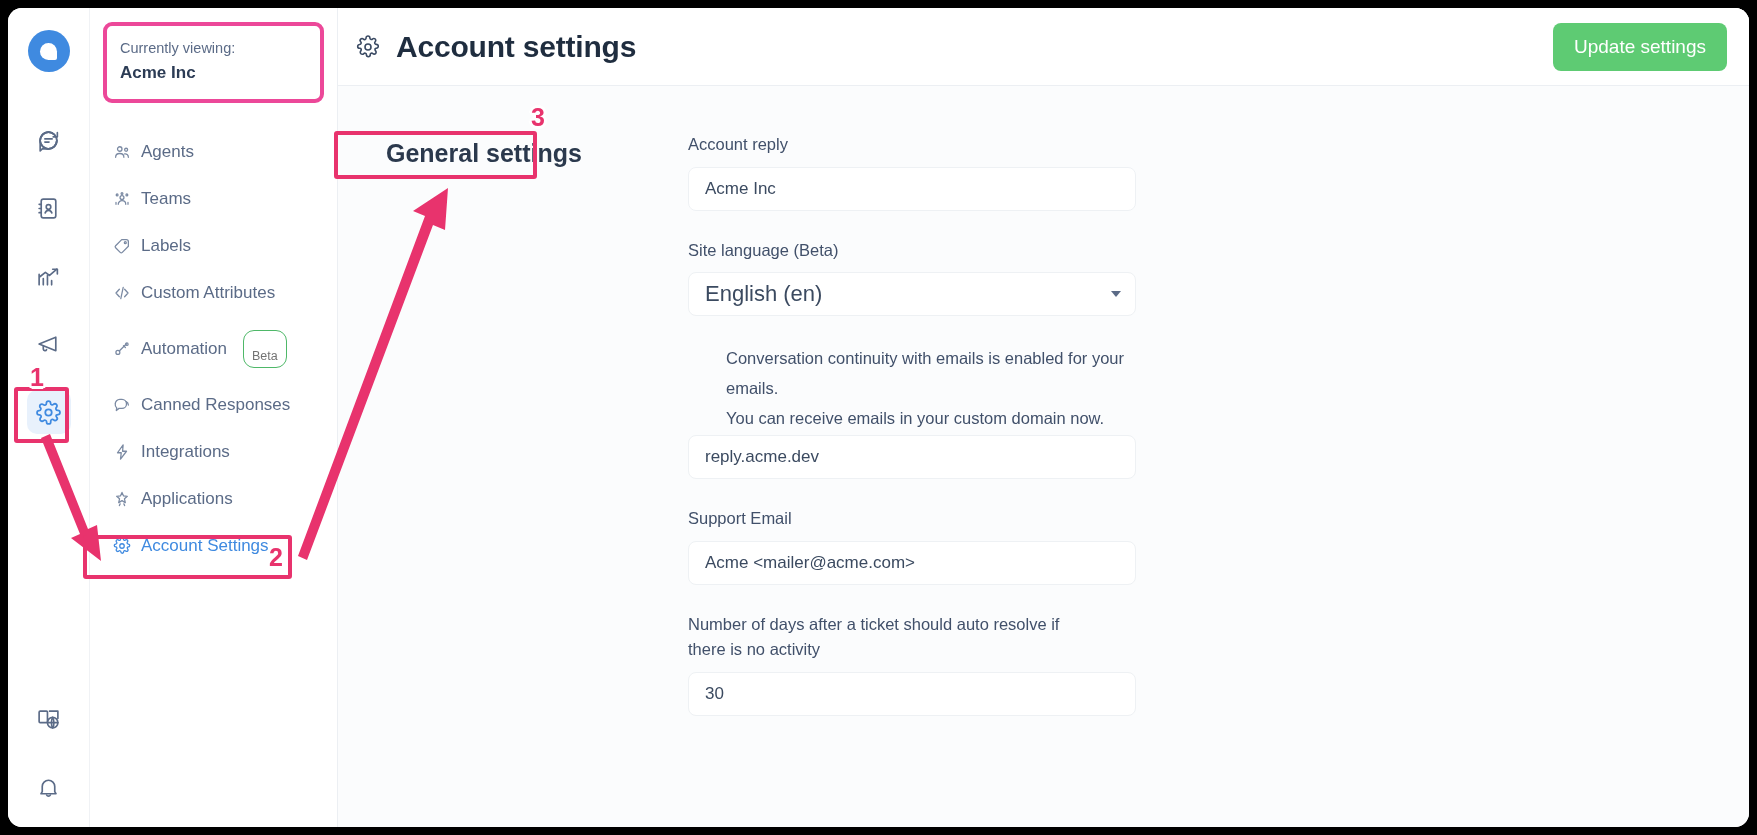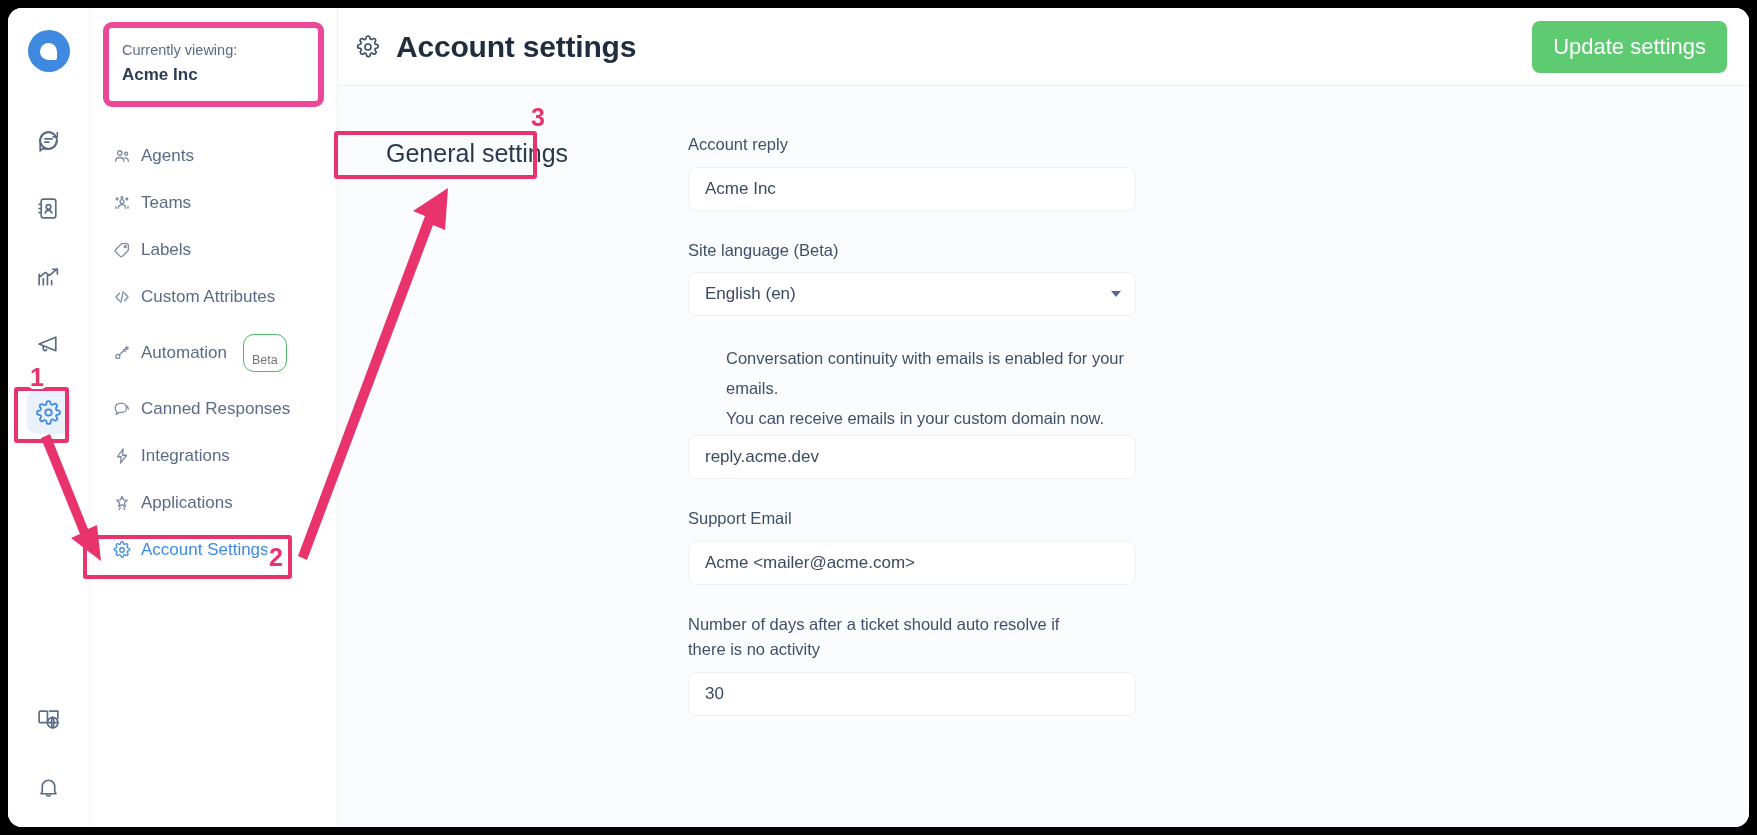--- a/index.html
+++ b/index.html
@@ -62,21 +62,21 @@
   .sidebar {
     width: 248px;
     flex: 0 0 248px;
     height: 100%;
     background: #ffffff;
     border-right: 1px solid #eceff3;
     padding: 14px 13px 0 13px;
     position: relative;
   }
   .account-card {
-    border: 6px solid #ec4899;
+    border: 4px solid #ec4899;
     border-radius: 9px;
     padding: 11px 13px 13px 13px;
     background: #fff;
   }
   .account-card .cv {
     font-size: 14.5px;
     color: #5b6b87;
     line-height: 1.55;
   }
   .account-card .an {
@@ -138,40 +138,41 @@
   .topbar .title {
     font-size: 30px;
     color: #1f2d3f;
     font-weight: bold;
     letter-spacing: -0.2px;
   }
   .topbar .grow { flex: 1 1 auto; }
   .btn-update {
     background: #5ecb73;
     color: #ffffff;
-    font-size: 22px;
+    font-size: 19px;
     border: none;
     border-radius: 8px;
     padding: 13px 21px;
     cursor: pointer;
     font-family: inherit;
   }
 
   .content {
     flex: 1 1 auto;
     position: relative;
     overflow: hidden;
     display: flex;
     padding: 32px 0 0 0;
   }
   .section-title-col {
     width: 350px;
     flex: 0 0 350px;
     padding-left: 40px;
     padding-top: 16px;
+    font-weight: bold;
   }
   .section-title {
     font-size: 25px;
     color: #2b394d;
     display: inline-block;
     padding: 5px 8px;
   }
   .form-col {
     flex: 0 0 520px;
     padding-top: 14px;
@@ -196,21 +197,21 @@
     display: flex;
     align-items: center;
     margin-bottom: 27px;
   }
   .field-select {
     width: 448px;
     height: 44px;
     border: 1px solid #eef1f4;
     border-radius: 8px;
     background: #ffffff;
-    font-size: 17px;
+    font-size: 22px;
     color: #3b4a60;
     padding: 0 16px;
     display: flex;
     align-items: center;
     margin-bottom: 27px;
     position: relative;
   }
   .field-select .caret {
     position: absolute; right: 14px; top: 50%;
     transform: translateY(-50%);

